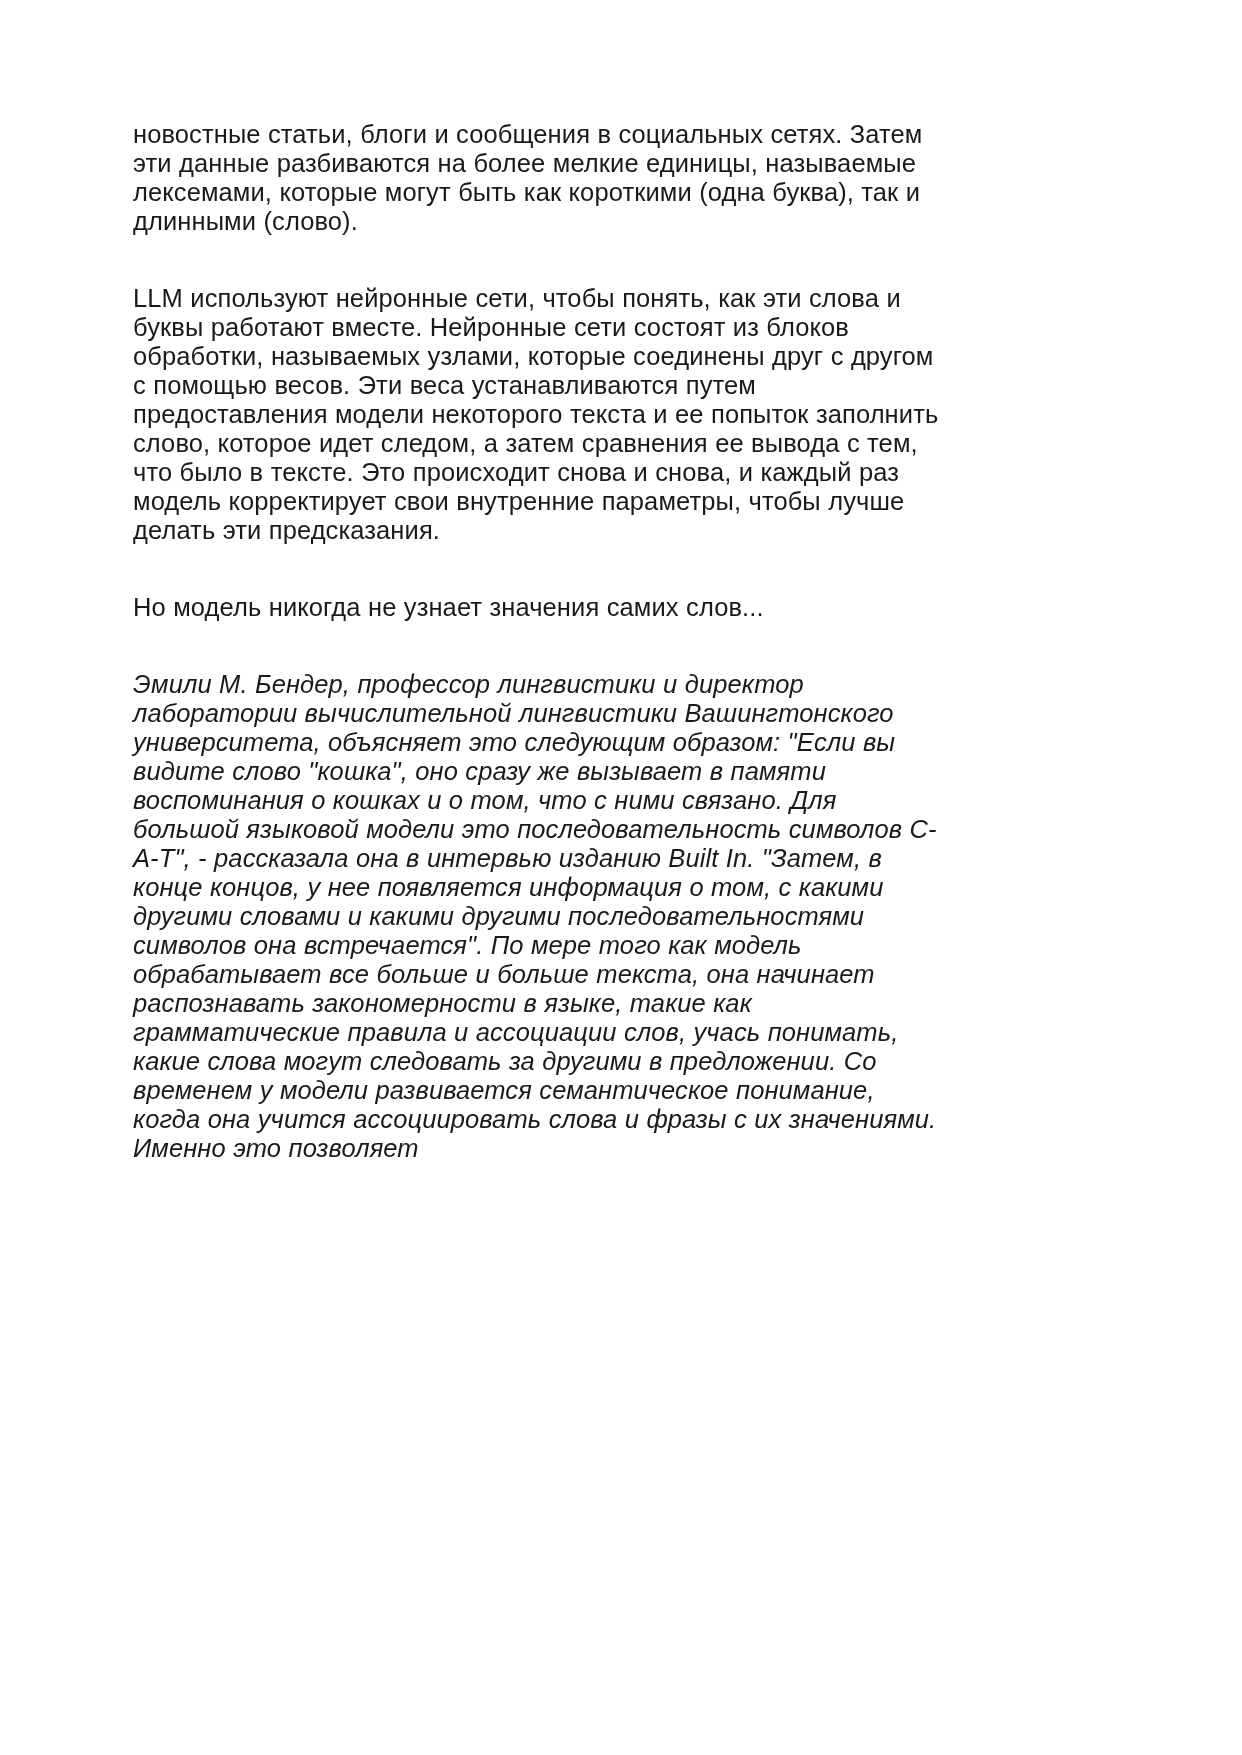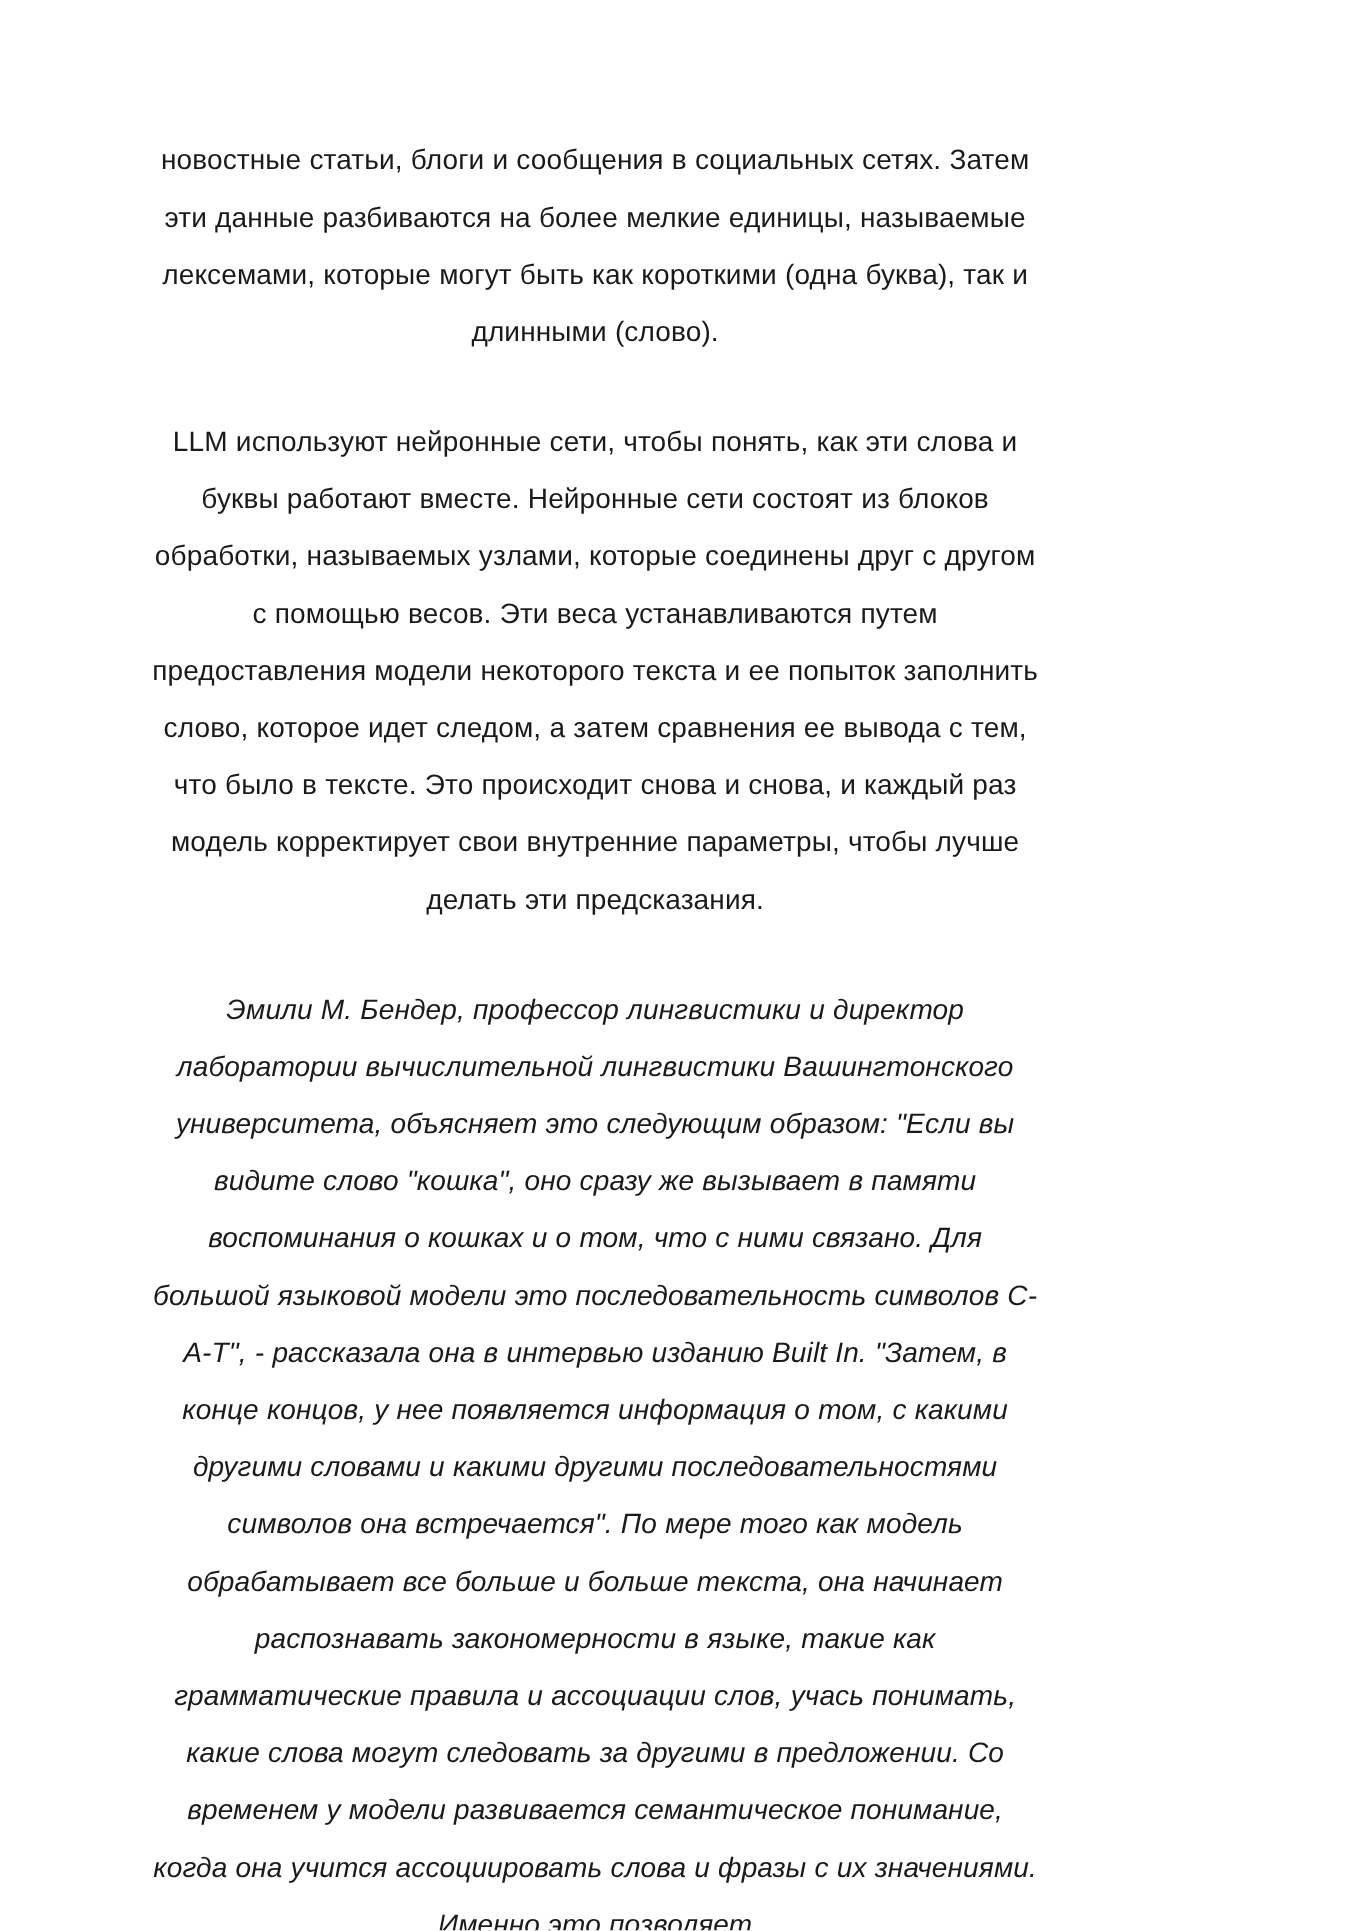--- a/index.html
+++ b/index.html
@@ -17,35 +17,36 @@
   }
   .content {
     position: absolute;
     left: 133px;
     top: 120px;
     width: 816px;
   }
   .para {
     font-family: "Liberation Sans", "DejaVu Sans", sans-serif;
     font-size: 25.5px;
-    line-height: 52px;
+    line-height: 29px;
     color: #1a1a1a;
     letter-spacing: 0.1px;
     word-spacing: 0.2px;
-    text-align: center;
+    text-align: left;
     margin: 0 0 48px 0;
     -webkit-font-smoothing: antialiased;
   }
   .para:last-child {
     margin-bottom: 0;
     font-style: italic;
   }
 </style>
 </head>
 <body>
 
 <div class="page">
   <div class="content">
     <p class="para">новостные статьи, блоги и сообщения в социальных сетях. Затем эти данные разбиваются на более мелкие единицы, называемые лексемами, которые могут быть как короткими (одна буква), так и длинными (слово).</p>
     <p class="para">LLM используют нейронные сети, чтобы понять, как эти слова и буквы работают вместе. Нейронные сети состоят из блоков обработки, называемых узлами, которые соединены друг с другом с помощью весов. Эти веса устанавливаются путем предоставления модели некоторого текста и ее попыток заполнить слово, которое идет следом, а затем сравнения ее вывода с тем, что было в тексте. Это происходит снова и снова, и каждый раз модель корректирует свои внутренние параметры, чтобы лучше делать эти предсказания.</p>
+    <p class="para">Но модель никогда не узнает значения самих слов...</p>
     <p class="para">Эмили М. Бендер, профессор лингвистики и директор лаборатории вычислительной лингвистики Вашингтонского университета, объясняет это следующим образом: "Если вы видите слово "кошка", оно сразу же вызывает в памяти воспоминания о кошках и о том, что с ними связано. Для большой языковой модели это последовательность символов C-A-T", - рассказала она в интервью изданию Built In. "Затем, в конце концов, у нее появляется информация о том, с какими другими словами и какими другими последовательностями символов она встречается". По мере того как модель обрабатывает все больше и больше текста, она начинает распознавать закономерности в языке, такие как грамматические правила и ассоциации слов, учась понимать, какие слова могут следовать за другими в предложении. Со временем у модели развивается семантическое понимание, когда она учится ассоциировать слова и фразы с их значениями. Именно это позволяет</p>
   </div>
 </div>
 
 </body></html>

